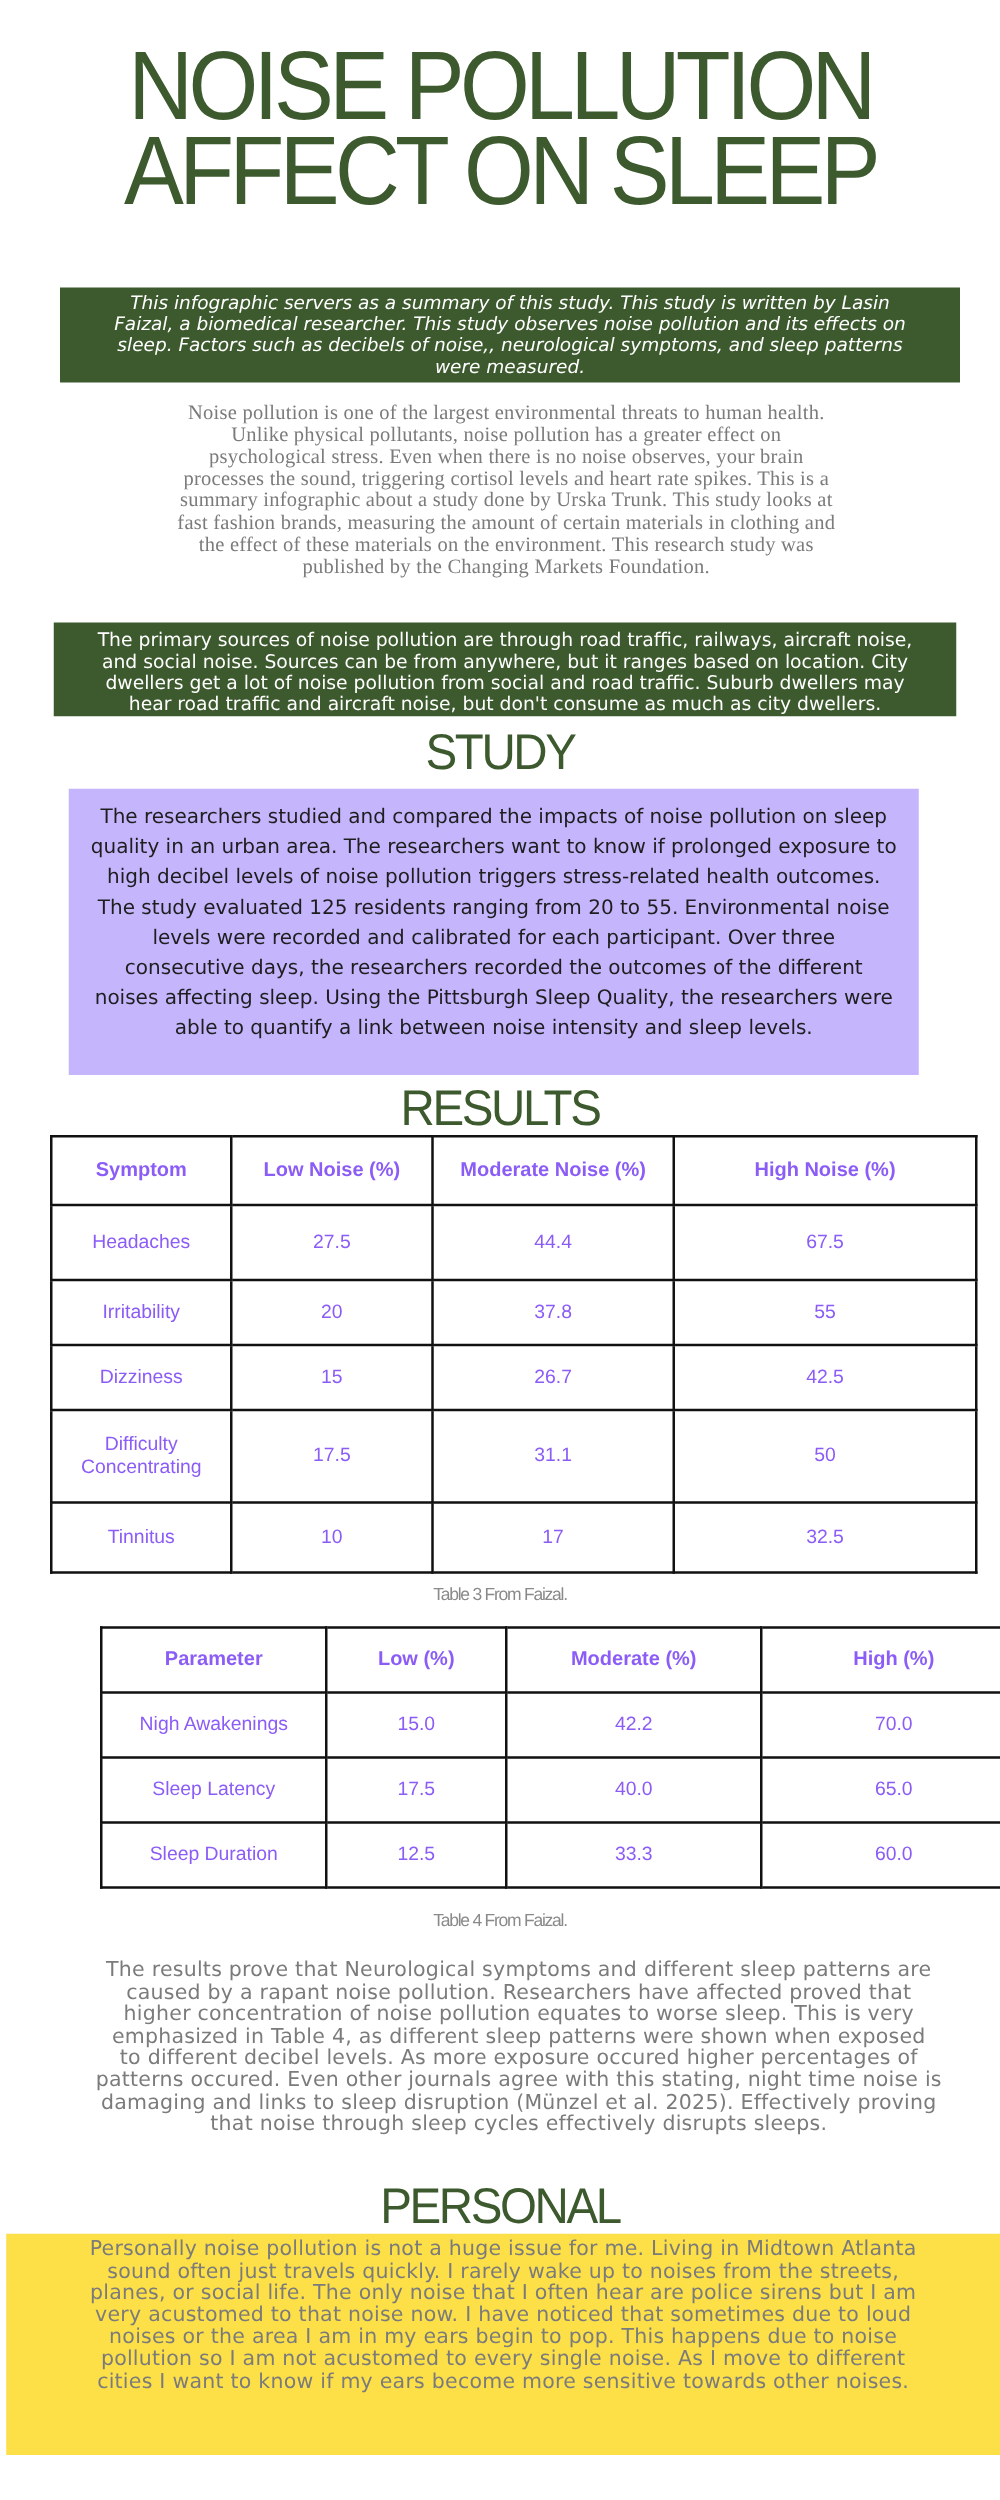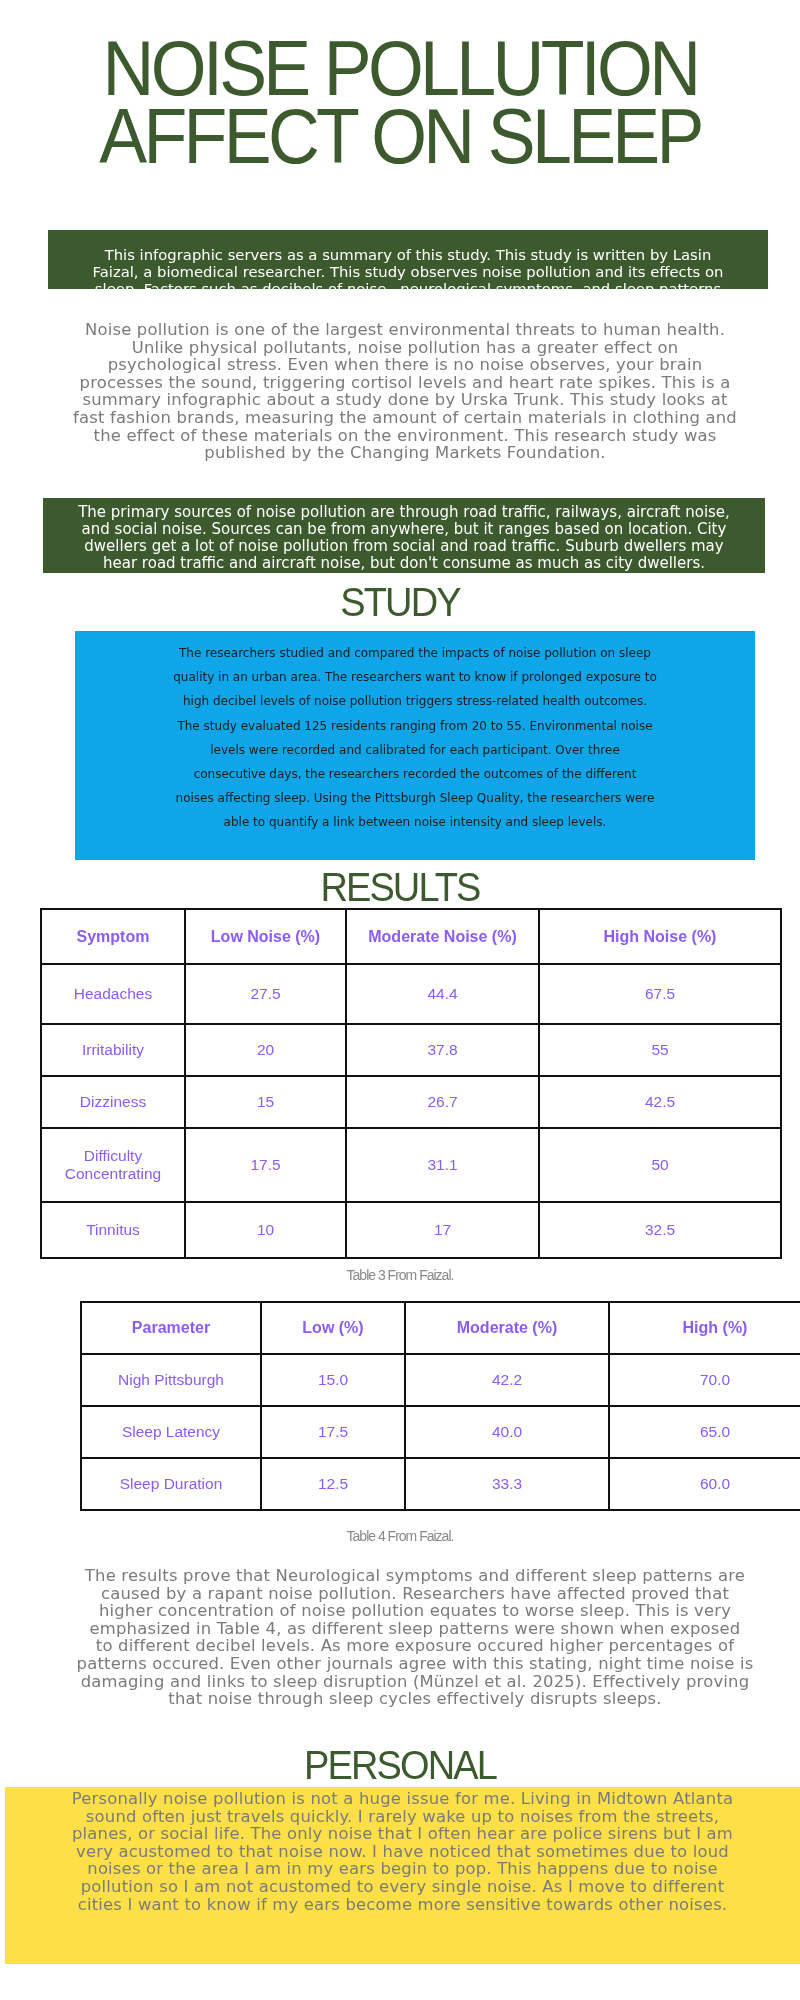--- a/index.html
+++ b/index.html
@@ -10,42 +10,42 @@
       color: #3d5a2e; font-family: "Liberation Sans", sans-serif;
       font-size: 78px; line-height: 68px; letter-spacing: -4px;
       transform: scaleX(0.92); transform-origin: center;
     }
     .green-box {
       background: #3d5a2e; color: #ffffff; text-align: center;
       font-family: "DejaVu Sans", sans-serif; font-size: 15px; line-height: 17px;
       box-sizing: border-box;
     }
     .green-box span { display: block; }
-    .intro { left: 48px; width: 720px; top: 230px; height: 59px; padding: 16px 18px; font-size: 14.8px; }
+    .intro { left: 48px; width: 720px; top: 230px; height: 76px; padding: 4px 18px; font-size: 14.8px; font-style: italic; }
     .sources { left: 43px; width: 722px; top: 498px; height: 75px; padding: 6px 8px; font-size: 15px; }
     .gray-text {
       color: #7b7b7b; text-align: center;
       font-family: "DejaVu Sans", sans-serif; font-size: 16.4px; line-height: 17.6px;
       letter-spacing: 0.2px;
     }
-    .para1 { left: 40px; width: 730px; top: 321px; }
+    .para1 { left: 40px; width: 730px; top: 321px; font-family: Liberation Serif, serif; }
     .heading {
       left: 0; width: 800px; text-align: center; color: #3d5a2e;
       font-family: "Liberation Sans", sans-serif; font-weight: normal;
       font-size: 40px; line-height: 42px; letter-spacing: -2px;
       transform: scaleX(0.95);
     }
     .h-study { top: 581px; }
     .h-results { top: 866px; }
     .h-personal { top: 1744px; }
     .study-box {
       left: 55px; width: 680px; top: 631px; height: 229px;
-      background: #0ea5e9; box-sizing: border-box; padding: 10px 8px 0 8px;
+      background: #c4b5fd; box-sizing: border-box; padding: 10px 8px 0 8px;
       color: #1e1e1e; text-align: center;
-      font-family: "DejaVu Sans", sans-serif; font-size: 12px; line-height: 24.2px; margin-left: 20px;
+      font-family: "DejaVu Sans", sans-serif; font-size: 16px; line-height: 24.2px;
     }
     table.data {
       position: absolute; border-collapse: collapse; table-layout: fixed;
       font-family: "Liberation Sans", sans-serif; color: #8b5cf6;
     }
     table.data td, table.data th {
       border: 2px solid #111111; text-align: center; font-size: 15.5px; padding: 0 4px;
     }
     table.data th { font-weight: bold; font-size: 16px; }
     .t3 { left: 40px; top: 908px; width: 740px; }
@@ -166,21 +166,21 @@
       <col style="width:212px">
   </colgroup>
   <tbody>
       <tr style="height:52px">
     <th>Parameter</th>
     <th>Low (%)</th>
     <th>Moderate (%)</th>
     <th>High (%)</th>
   </tr>
   <tr style="height:52px">
-    <td>Nigh Pittsburgh</td>
+    <td>Nigh Awakenings</td>
     <td>15.0</td>
     <td>42.2</td>
     <td>70.0</td>
   </tr>
   <tr style="height:52px">
     <td>Sleep Latency</td>
     <td>17.5</td>
     <td>40.0</td>
     <td>65.0</td>
   </tr>

